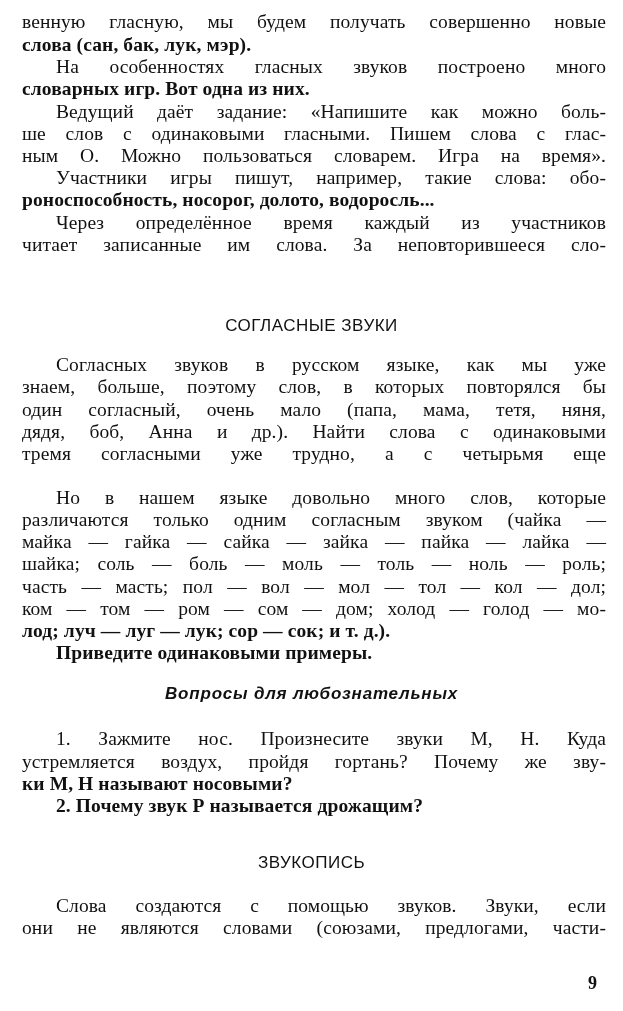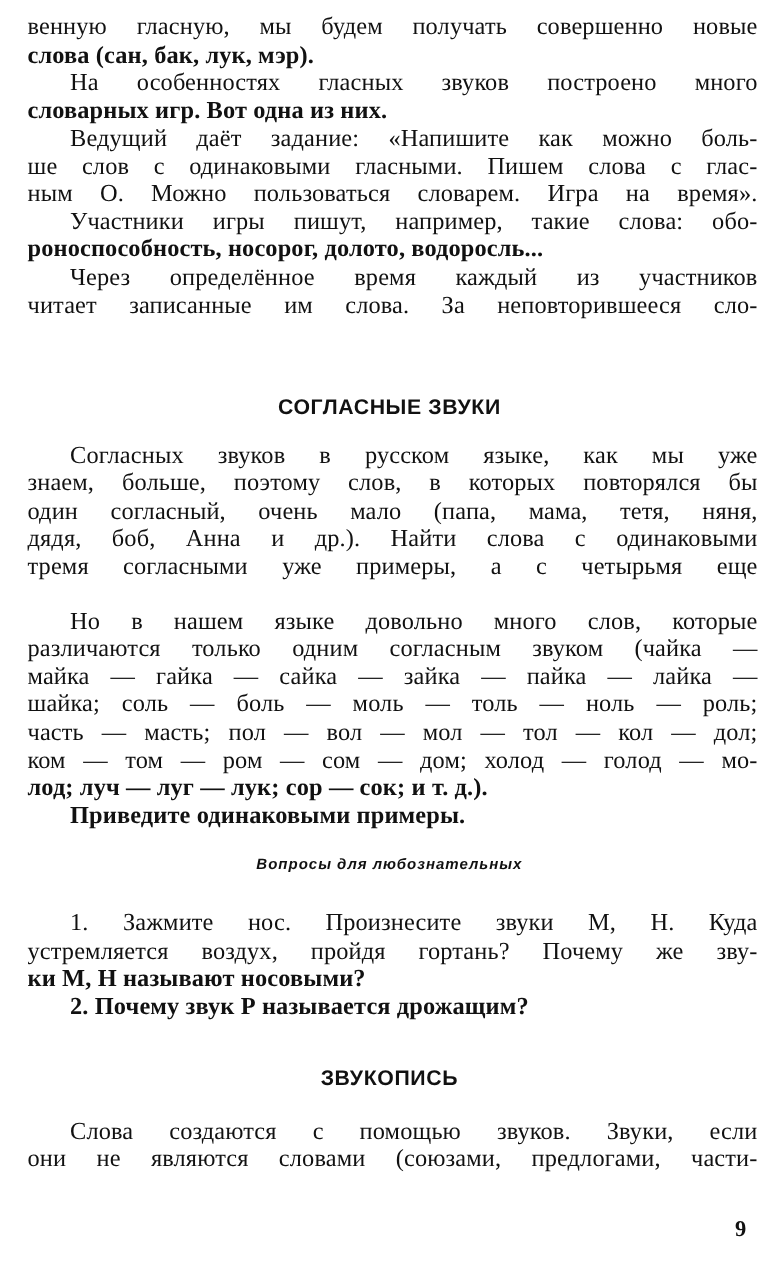--- a/index.html
+++ b/index.html
@@ -10,26 +10,26 @@
       font-family: "Liberation Serif", "DejaVu Serif", serif;
       font-size: 19.5px; line-height: 22px; white-space: nowrap;
       text-align: justify; text-align-last: justify;
       letter-spacing: 0.1px;
     }
     .line.indent { left: 56px; width: 550px; }
     .line.last { text-align-last: left; font-weight: bold; }
     .heading {
       position: absolute; left: 0; width: 623px; text-align: center;
       font-family: "Liberation Sans", "DejaVu Sans", sans-serif;
-      font-weight: bold; font-size: 17px; letter-spacing: 0.5px;
+      font-weight: normal; font-size: 17px; letter-spacing: 0.5px;
     }
     .subheading {
       position: absolute; left: 0; width: 623px; text-align: center;
       font-family: "Liberation Sans", "DejaVu Sans", sans-serif;
-      font-weight: bold; font-style: italic; font-size: 12px; letter-spacing: 0.8px;
+      font-weight: bold; font-style: italic; font-size: 17px; letter-spacing: 0.8px;
     }
     .page-number {
       position: absolute; left: 588px; top: 973px;
       font-family: "Liberation Serif", "DejaVu Serif", serif;
       font-weight: bold; font-size: 18px;
     }
   </style>
 </head>
 <body>
 
@@ -50,21 +50,21 @@
 
   <div class="line indent" style="top:212px">Через определённое время каждый из участников</div>
   <div class="line" style="top:234px">читает записанные им слова. За неповторившееся сло-</div>
 
   <div class="heading" style="top:316px">СОГЛАСНЫЕ ЗВУКИ</div>
 
   <div class="line indent" style="top:354px">Согласных звуков в русском языке, как мы уже</div>
   <div class="line" style="top:376px">знаем, больше, поэтому слов, в которых повторялся бы</div>
   <div class="line" style="top:399px">один согласный, очень мало (папа, мама, тетя, няня,</div>
   <div class="line" style="top:421px">дядя, боб, Анна и др.). Найти слова с одинаковыми</div>
-  <div class="line" style="top:443px">тремя согласными уже примеры, а с четырьмя еще</div>
+  <div class="line" style="top:443px">тремя согласными уже трудно, а с четырьмя еще</div>
 
   <div class="line indent" style="top:487px">Но в нашем языке довольно много слов, которые</div>
   <div class="line" style="top:509px">различаются только одним согласным звуком (чайка —</div>
   <div class="line" style="top:531px">майка — гайка — сайка — зайка — пайка — лайка —</div>
   <div class="line" style="top:553px">шайка; соль — боль — моль — толь — ноль — роль;</div>
   <div class="line" style="top:576px">часть — масть; пол — вол — мол — тол — кол — дол;</div>
   <div class="line" style="top:598px">ком — том — ром — сом — дом; холод — голод — мо-</div>
   <div class="line last" style="top:620px">лод; луч — луг — лук; сор — сок; и т. д.).</div>
 
   <div class="line indent last" style="top:642px">Приведите одинаковыми примеры.</div>

